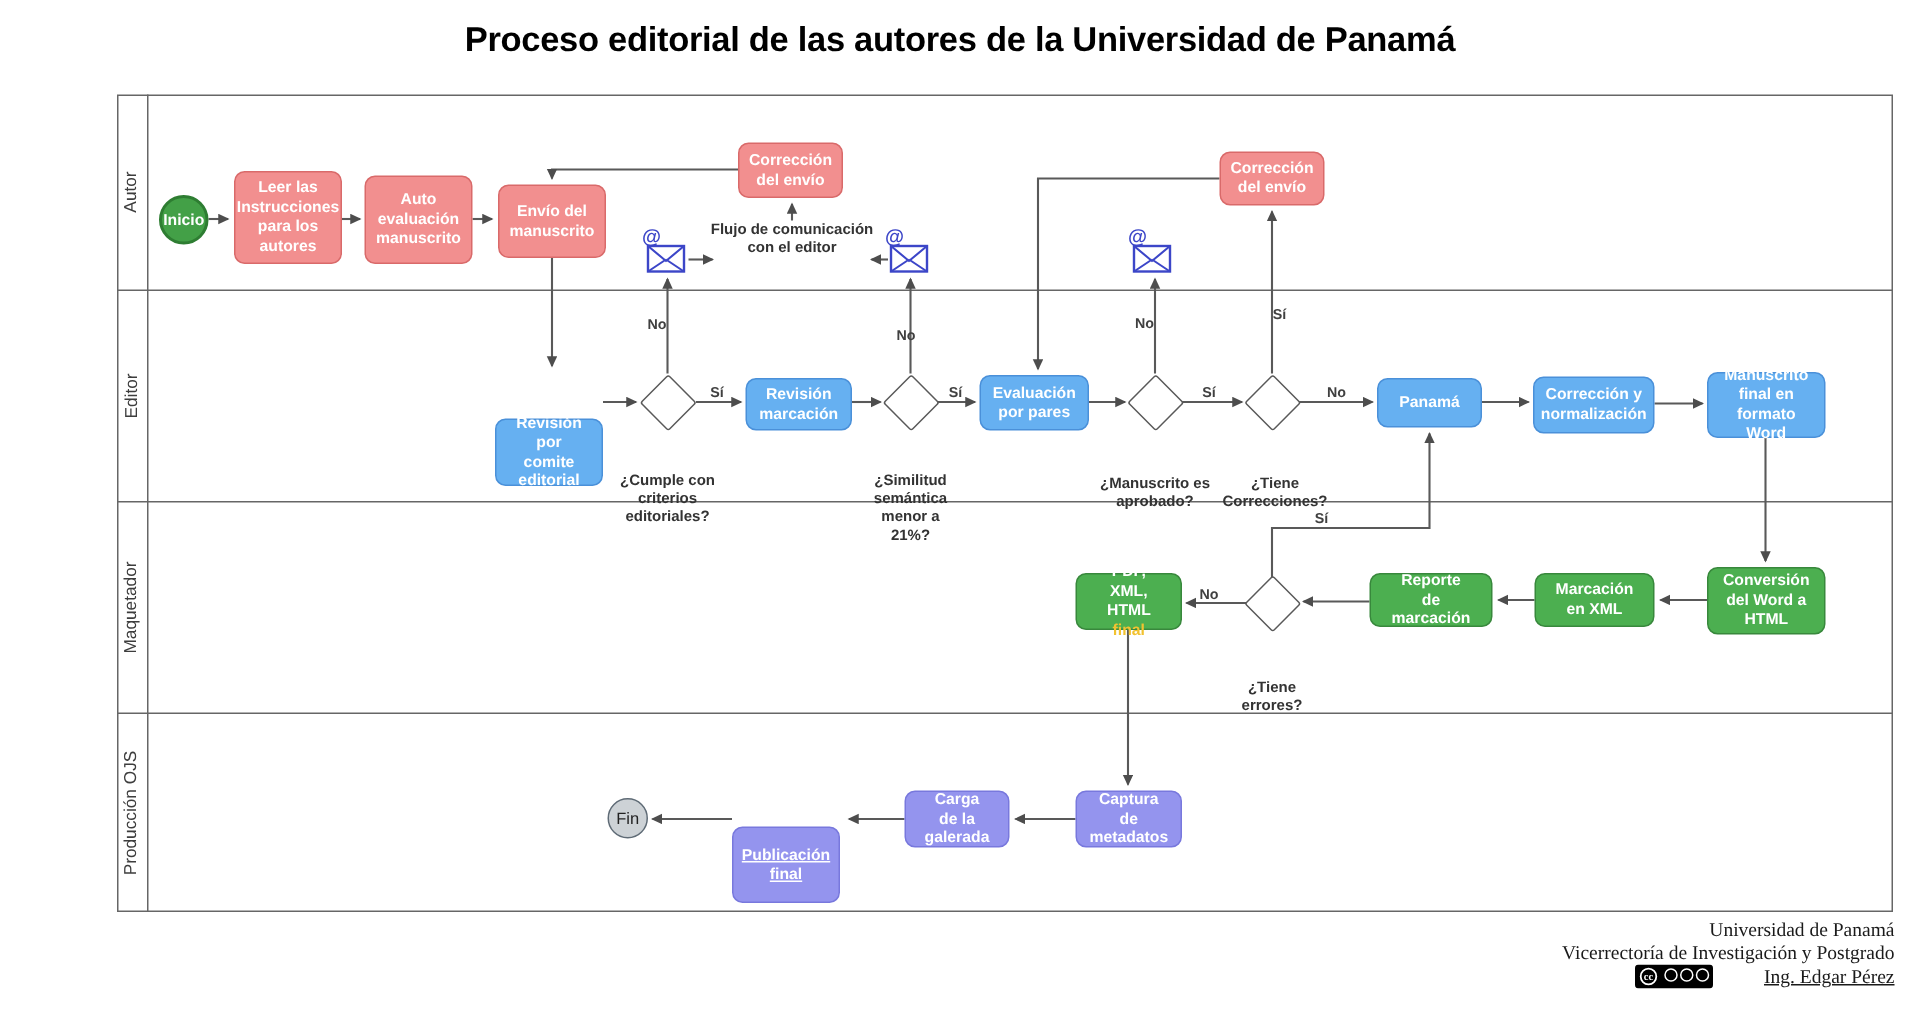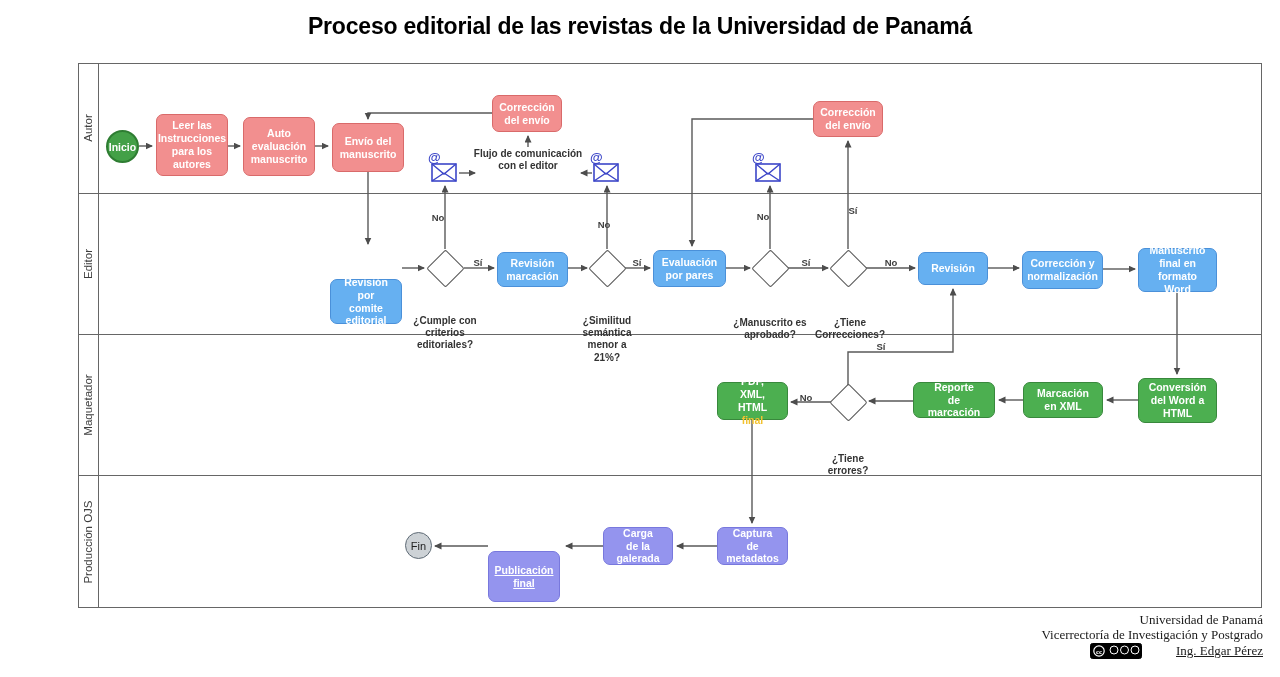--- a/index.html
+++ b/index.html
@@ -42,21 +42,21 @@
   .credits{position:absolute;right:17px;top:612px;text-align:right;
            font-family:"Liberation Serif",serif;font-size:13px;color:#1a1a1a;line-height:1.18;}
   .credits .row3{display:flex;align-items:center;justify-content:flex-end;text-decoration:underline;}
   .cc-badge{margin-right:34px;display:inline-block;}
 </style>
 </head>
 <body>
 
 <div id="canvas">
 
-  <div id="title">Proceso editorial de las revistas de la Universidad de Panamá</div>
+  <div id="title">Proceso editorial de las autores de la Universidad de Panamá</div>
 
   <div class="frame"></div>
   <div class="vdiv"></div>
   <div class="hdiv" style="top:193px;"></div>
   <div class="hdiv" style="top:334px;"></div>
   <div class="hdiv" style="top:475px;"></div>
 
   <div class="lane-label" style="top:63px;height:130px;">
       <span>Autor</span>
     </div>
@@ -133,21 +133,21 @@
   </svg>
   <svg class="email" style="left:750px;top:149px;" viewBox="0 0 34 34">
     <rect x="6" y="15" width="24" height="17" fill="#fff" stroke="#3C46C8" stroke-width="1.6"></rect>
     <path d="M6,15 L18,25 L30,15 M6,32 L18,24 M30,32 L18,24" fill="none" stroke="#3C46C8" stroke-width="1.4"></path>
     <text x="2" y="13" font-size="13" font-weight="bold" fill="#3C46C8">@</text>
   </svg>
 
   <div class="node blue" style="left:330px;top:247px;width:72px;height:45px;margin-top:32px;">Revisión por comite editorial</div>
   <div class="node blue" style="left:497px;top:252px;width:71px;height:35px;">Revisión marcación</div>
   <div class="node blue" style="left:653px;top:250px;width:73px;height:37px;">Evaluación por pares</div>
-  <div class="node blue" style="left:918px;top:252px;width:70px;height:33px;">Revisión</div>
+  <div class="node blue" style="left:918px;top:252px;width:70px;height:33px;">Panamá</div>
   <div class="node blue" style="left:1022px;top:251px;width:81px;height:38px;">Corrección y normalización</div>
   <div class="node blue" style="left:1138px;top:248px;width:79px;height:44px;">Manuscrito final en formato Word</div>
 
   <div class="diamond" style="left:431.5px;top:254.5px;"></div>
   <div class="diamond" style="left:593.5px;top:254.5px;"></div>
   <div class="diamond" style="left:756.5px;top:254.5px;"></div>
   <div class="diamond" style="left:834.5px;top:254.5px;"></div>
 
   <div class="qlabel" style="left:445px;top:289px;width:86px;">¿Cumple con criterios editoriales?</div>
   <div class="qlabel" style="left:607px;top:289px;width:64px;">¿Similitud semántica menor a 21%?</div>

